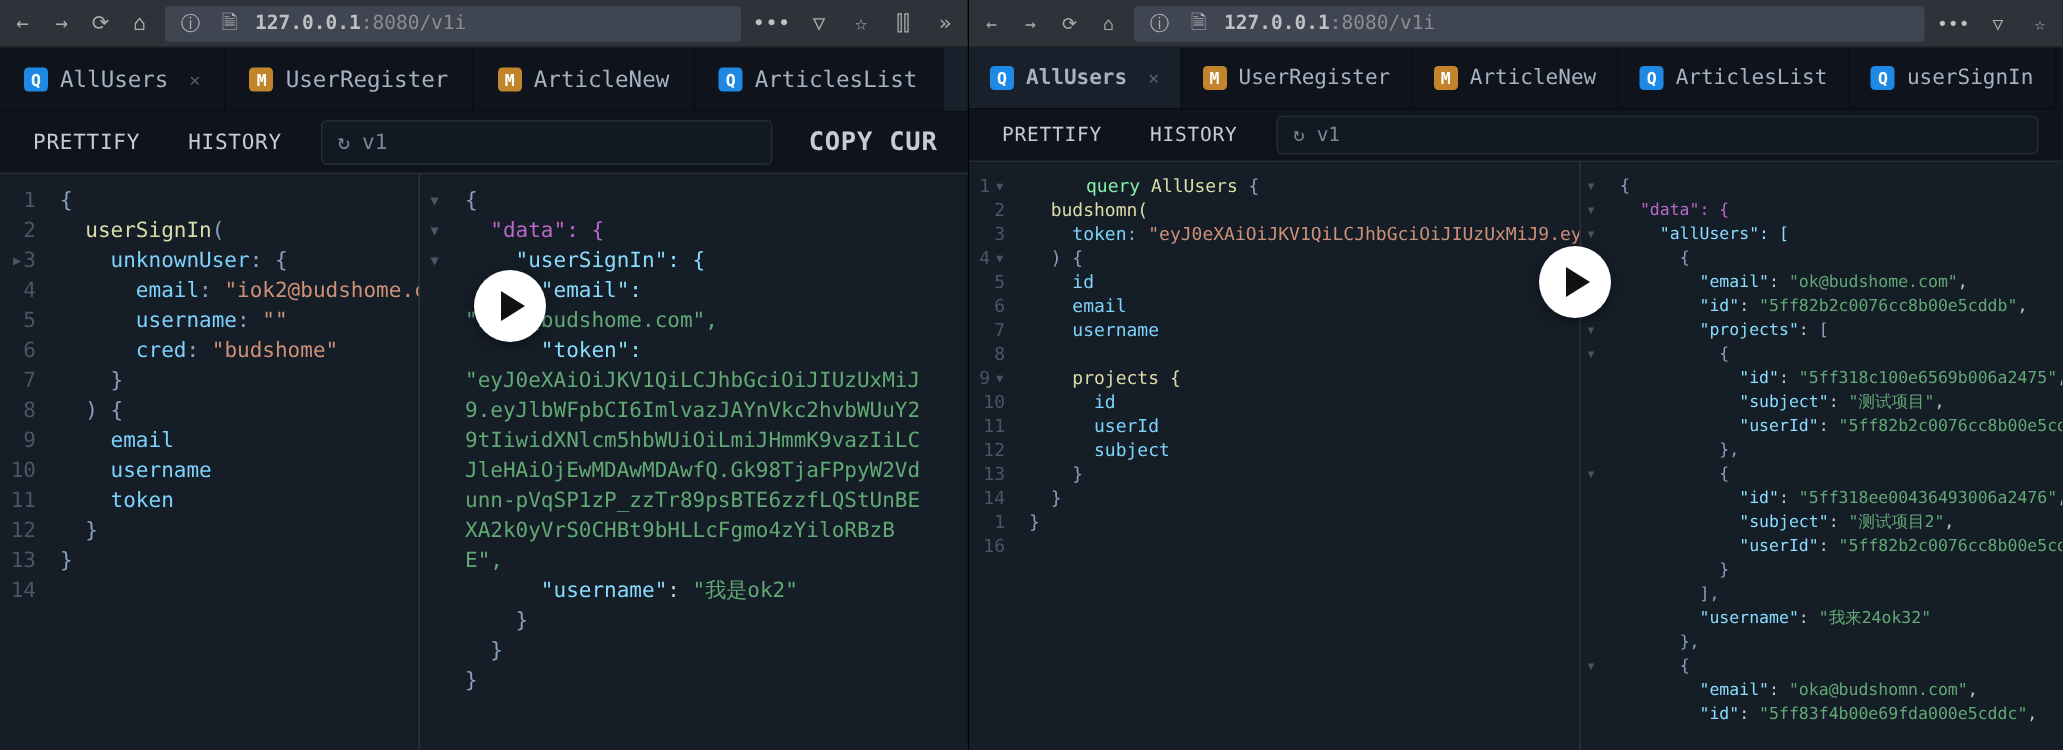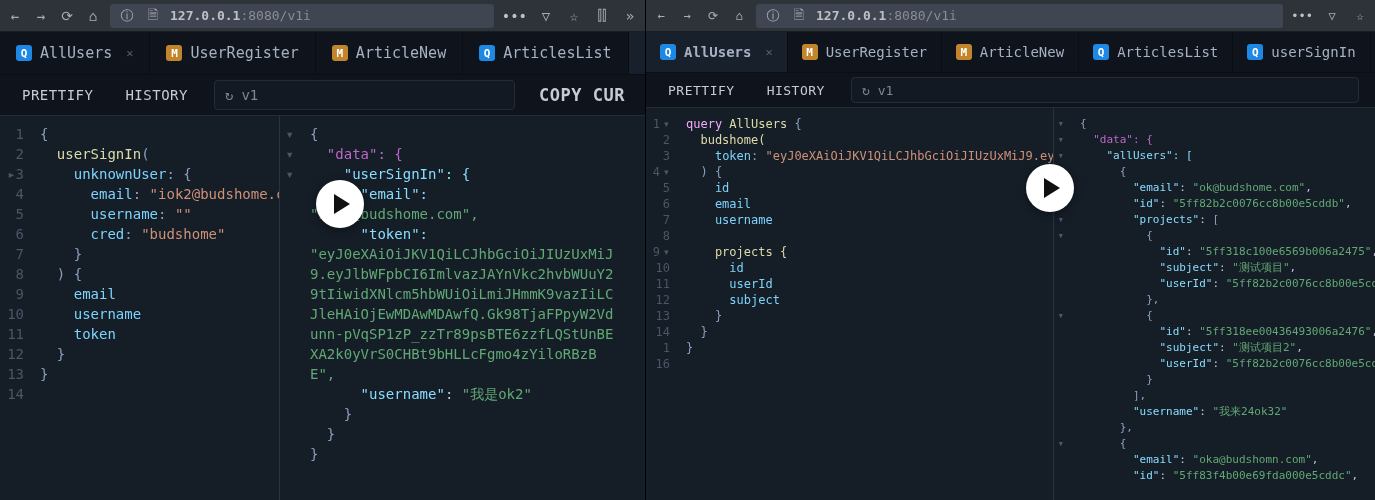--- a/index.html
+++ b/index.html
@@ -140,21 +140,21 @@
     color:#4a5565;
     user-select:none;
     min-width:30px;
   }
   .gutter-mark { color:#4a5565; display:inline-block;width:10px; }
   .code {
     padding: 8px 10px;
     white-space:pre;
     color:#bfc7d5;
   }
-  .code .kw { color:#f0abfc; }
+  .code .kw { color:#86efac;margin-left:38px; }
   .code .id { color:#7dd3fc; }
   .code .str { color:#ce9178; }
   .code .fn { color:#dcdcaa; }
   .code .jkey { color:#89ddff; }
   .code .jkey2 { color:#ba68c8; }
   .code .jstr { color:#61a874; }
   .code .p { color:#89a0bd; }
   .play-btn {
     position:absolute;
     width:48px;height:48px;
@@ -367,21 +367,21 @@
           <div>9<span class="gutter-mark">▾</span></div>
           <div>10</div>
           <div>11</div>
           <div>12</div>
           <div>13</div>
           <div>14</div>
           <div>1</div>
           <div>16</div>
       </div>
       <div class="code" style="white-space:pre;overflow:hidden;"><span class="kw">query</span> <span class="fn">AllUsers</span><span class="p"> {</span>
-<span class="fn">  budshome(</span>
+<span class="fn">  budshomn(</span>
     <span class="id">token</span><span class="p">: </span><span class="str">"eyJ0eXAiOiJKV1QiLCJhbGciOiJIUzUxMiJ9.eyJlbWFpbCI6Imx..."</span>
 <span class="p">  ) {</span>
 <span class="id">    id</span>
 <span class="id">    email</span>
 <span class="id">    username</span>
 <span></span>
 <span class="fn">    projects {</span>
 <span class="id">      id</span>
 <span class="id">      userId</span>
 <span class="id">      subject</span>

